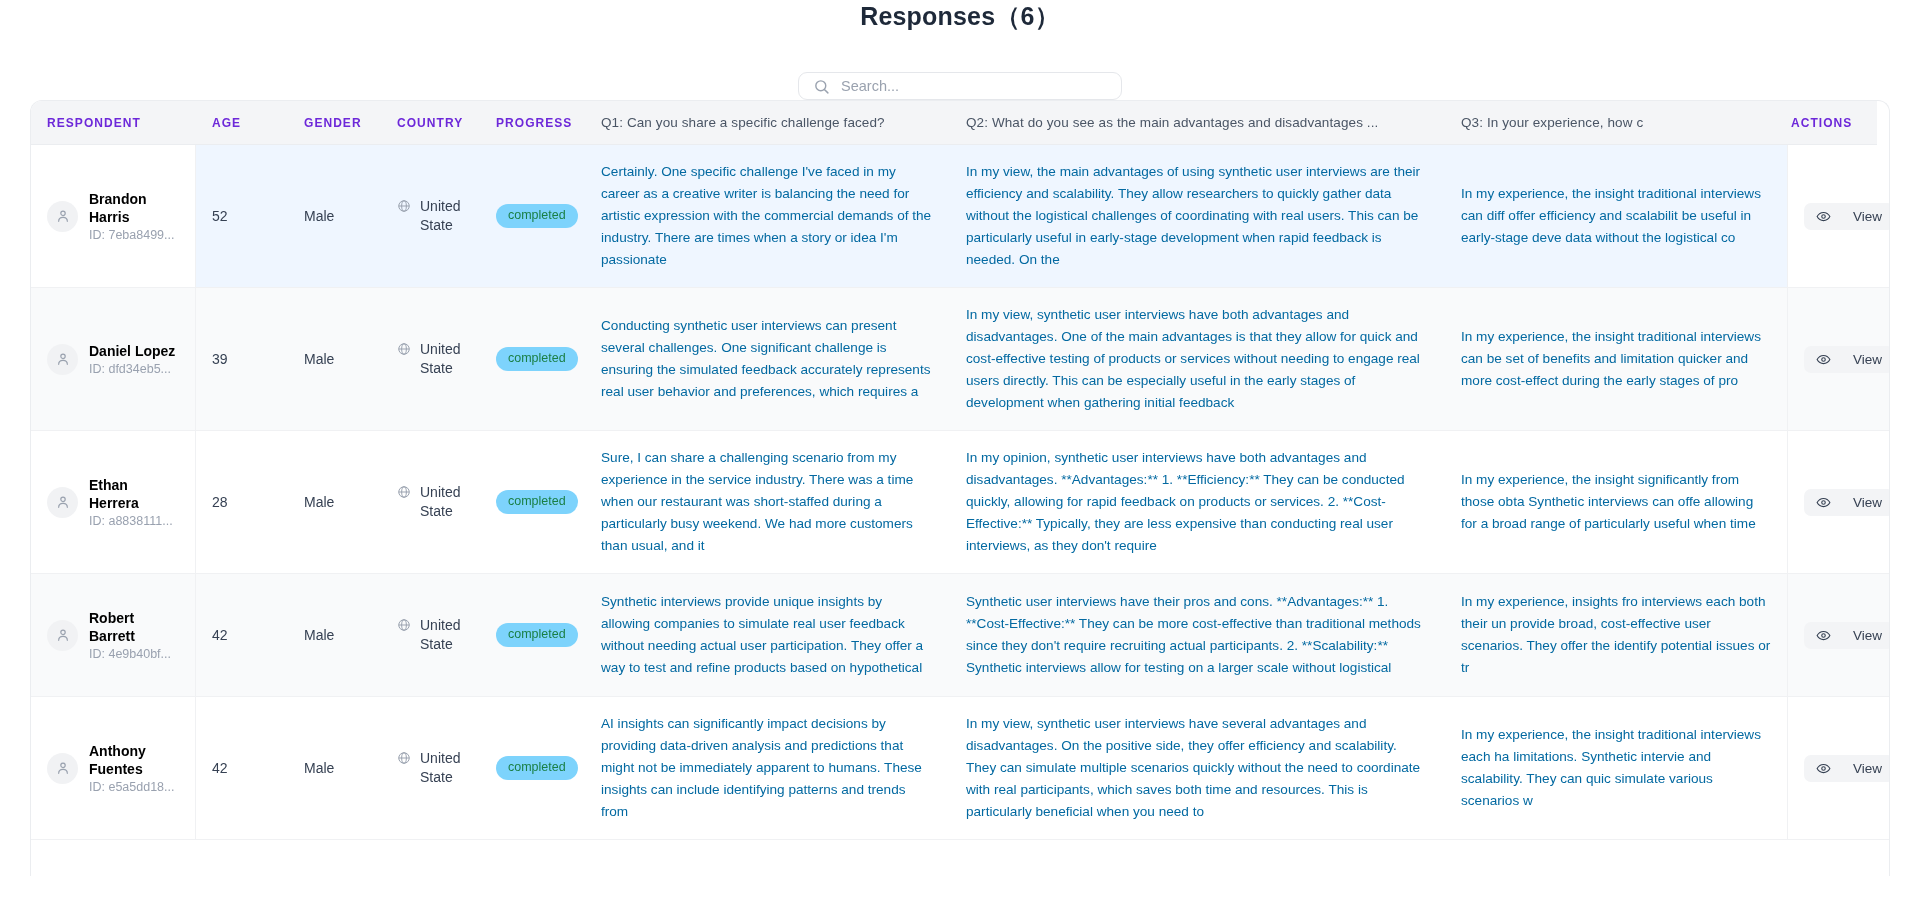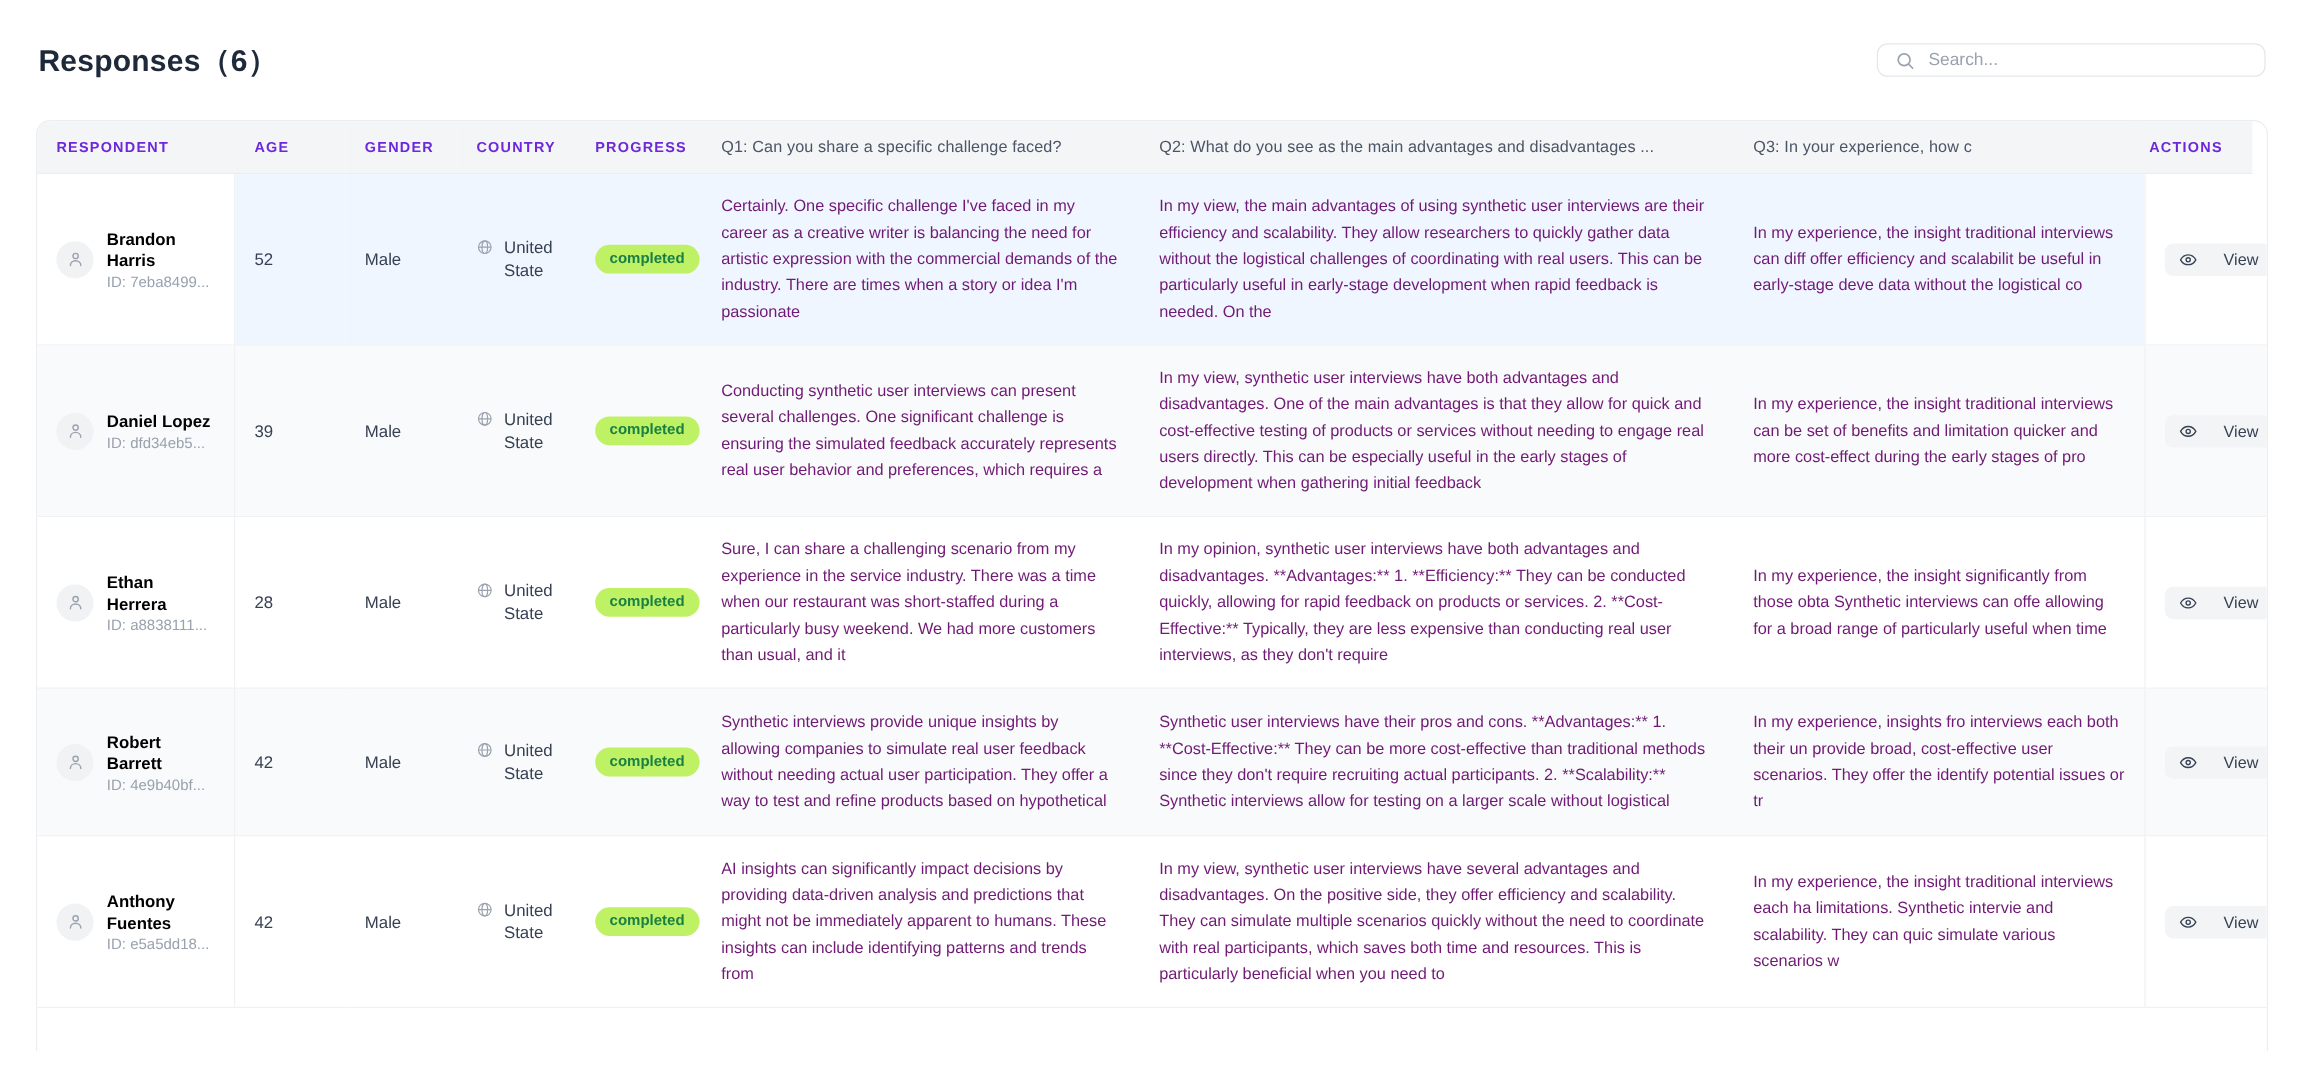--- a/index.html
+++ b/index.html
@@ -20,20 +20,21 @@
     background: #ffffff;
   }
 
   
   .page-header {
     height: 100px;
     display: flex;
     align-items: center;
     justify-content: space-between;
     padding: 0 2px;
+    flex-direction: column;
   }
   .page-title {
     font-size: 25px;
     font-weight: 700;
     color: #1e2939;
     letter-spacing: 0.2px;
   }
   .search-box {
     display: flex;
     align-items: center;
@@ -181,32 +182,32 @@
   }
   .country .globe { flex: 0 0 auto; width: 14px; height: 14px; color: #9aa2af; margin-top: 2px; }
   .country .globe svg { width: 14px; height: 14px; display: block; }
   .country-name { line-height: 1.35; }
 
   
   .badge {
     display: inline-block;
     padding: 5px 12px;
     border-radius: 999px;
-    background: #bef264;
+    background: #7dd3fc;
     color: #1a7f45;
     font-size: 12.5px;
-    font-weight: 700;
+    font-weight: 400;
     line-height: 1.1;
   }
 
   
   .answer {
     font-size: 13.6px;
     line-height: 1.62;
-    color: #701a75;
+    color: #0369a1;
     max-height: 110px;
     overflow: hidden;
     display: -webkit-box;
     -webkit-line-clamp: 5;
     -webkit-box-orient: vertical;
   }
 
   
   .view-btn {
     display: inline-flex;

